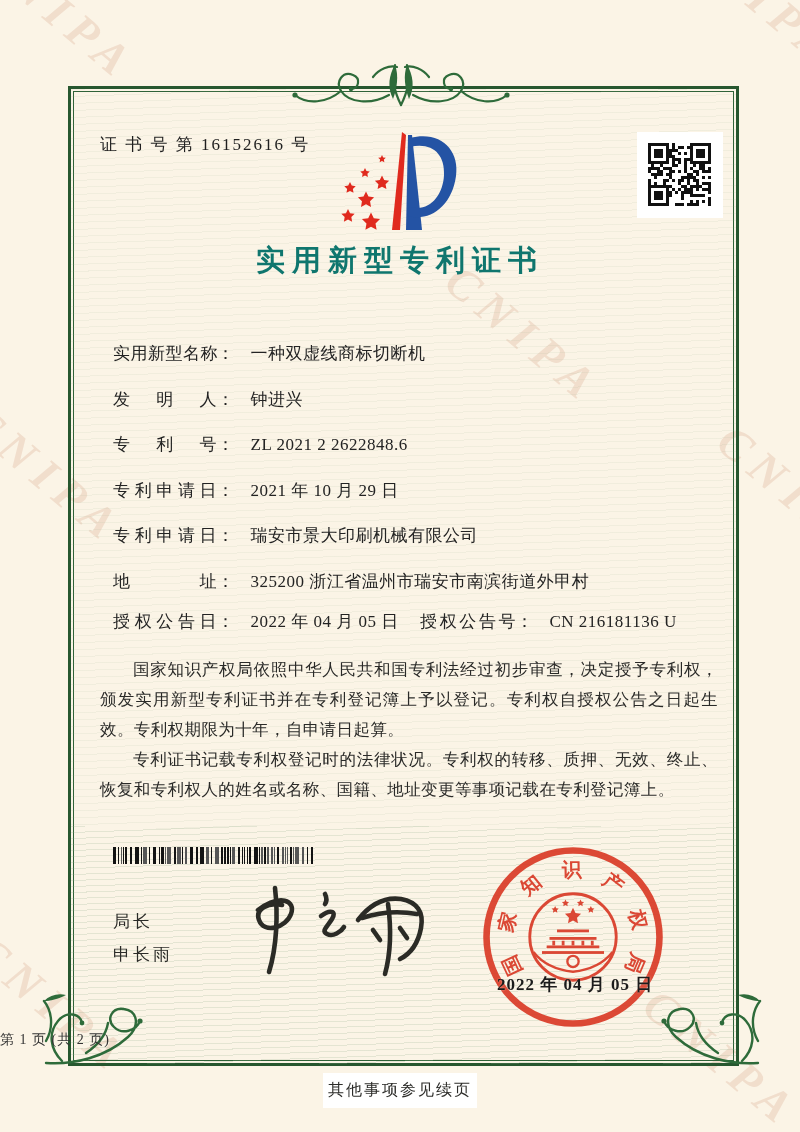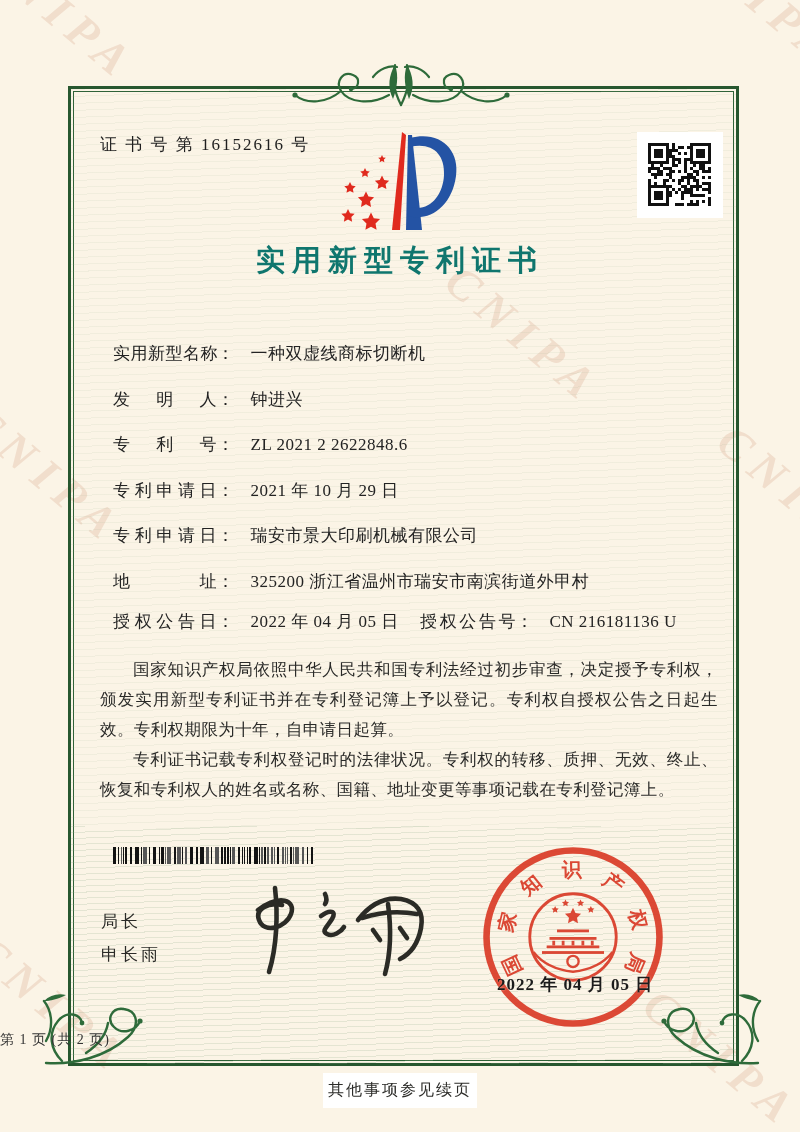--- a/index.html
+++ b/index.html
@@ -65,21 +65,21 @@
 
   .body-text{
     position:absolute;left:100px;top:655px;width:618px;
     font-size:16.5px;line-height:1.82;letter-spacing:.4px;color:#2a2a28;
     text-align:justify;
   }
   .body-text p{margin:0;text-indent:2em;}
 
   .barcode{position:absolute;left:113px;top:847px;width:206px;height:17px;}
 
-  .signer{position:absolute;left:101px;font-family:"Liberation Sans","DejaVu Sans",sans-serif;
+  .signer{position:absolute;left:113px;font-family:"Liberation Sans","DejaVu Sans",sans-serif;
     font-size:17px;letter-spacing:3px;color:#2b2b28;}
   .signer.t1{top:910px;}
   .signer.t2{top:943px;}
   .signature-svg{position:absolute;left:228px;top:876px;width:212px;height:112px;}
 
   .seal{position:absolute;left:479px;top:843px;width:188px;height:188px;}
   .seal svg{width:188px;height:188px;}
   .seal-char{font-family:"Liberation Sans","DejaVu Sans",sans-serif;font-weight:bold;font-size:21px;}
   .seal-date{
     position:absolute;left:487px;top:973px;width:176px;text-align:center;

